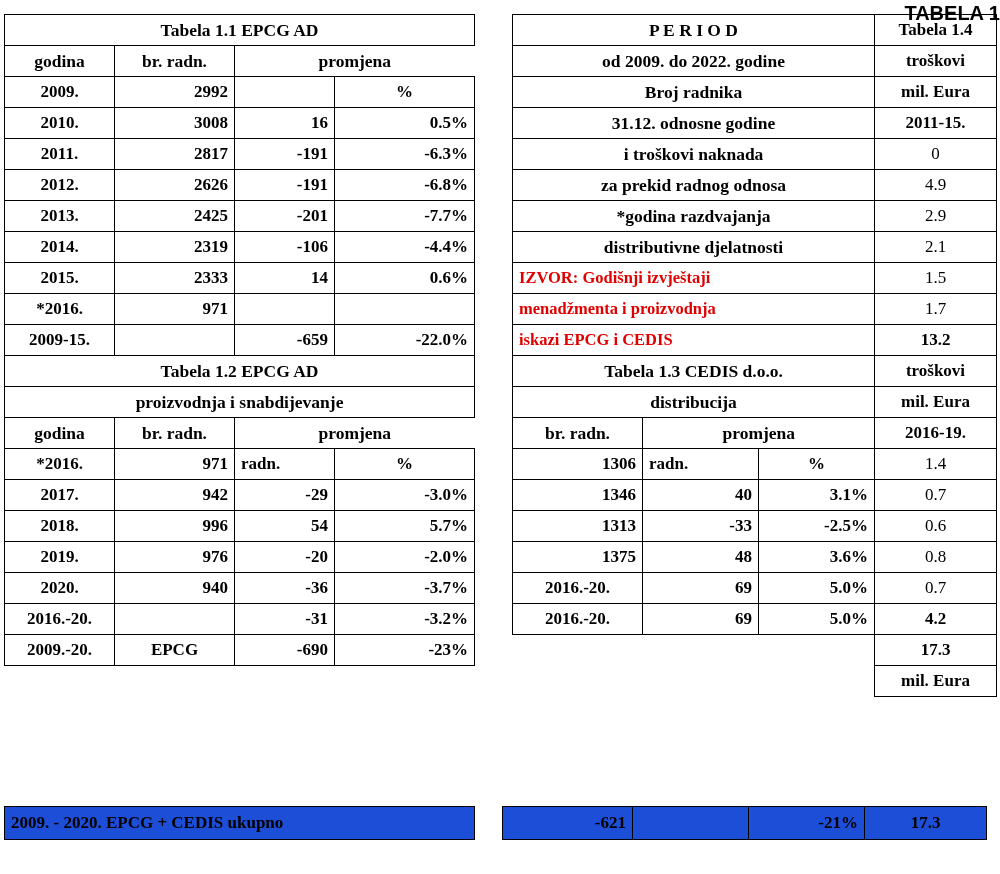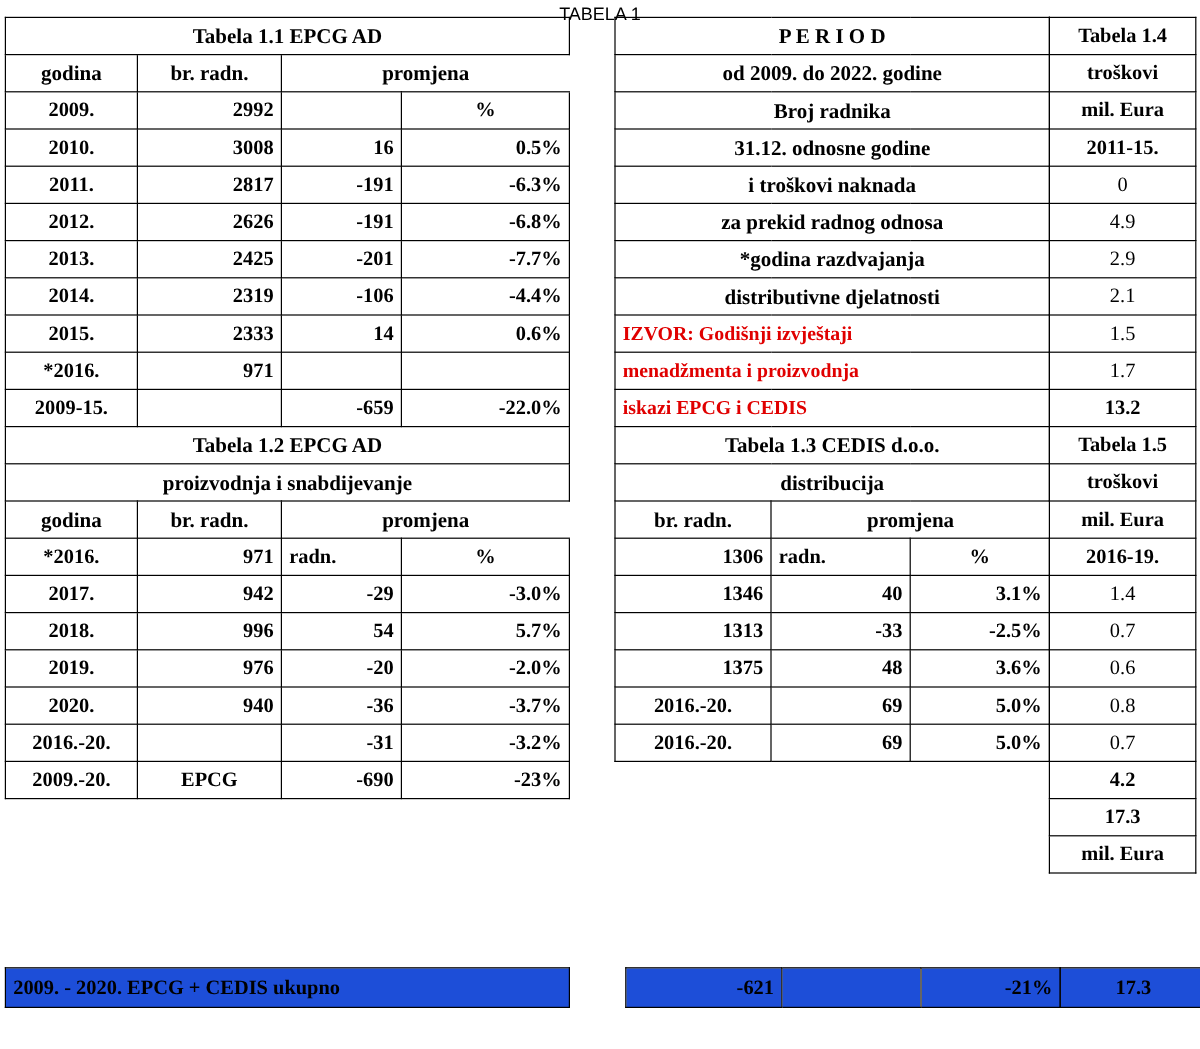--- a/index.html
+++ b/index.html
@@ -13,24 +13,24 @@
     font-family: "Liberation Serif", serif;
     color: #000000;
     overflow: hidden;
   }
   .page {
     position: relative;
     width: 1000px;
     height: 874px;
   }
   .doc-title {
-    text-align: center;
+    text-align: right;
     font-family: "Liberation Sans", sans-serif;
-    font-weight: normal;
-    font-size: 15px;
+    font-weight: bold;
+    font-size: 20px;
     line-height: 26px;
     height: 26px;
   }
   .grid {
     position: absolute;
     top: 14px;
     left: 4px;
     width: 992px;
     display: flex;
     flex-direction: row;
@@ -68,21 +68,21 @@
   .note { font-size: 16.5px; }
   .footer-wrap {
     position: absolute;
     left: 4px;
     top: 806px;
     width: 992px;
     display: flex;
     flex-direction: row;
   }
   .footer-left { width: 470px; }
-  .footer-mid { width: 362px; margin-left: 47px; }
+  .footer-mid { width: 362px; margin-left: 28px; }
   .footer-right { width: 122px; }
   .footer-left td, .footer-mid td, .footer-right td { height: 32px; }
   .tall { height: 34px; }
 </style>
 </head>
 <body>
 
 <div class="page">
 
   <div class="doc-title">TABELA 1</div>
@@ -336,23 +336,20 @@
           <tr>
             <td class="c plain">1.5</td>
           </tr>
           <tr>
             <td class="c plain">1.7</td>
           </tr>
           <tr>
             <td class="c">13.2</td>
           </tr>
           <tr>
-            <td class="c">Tabela 1.5</td>
-          </tr>
-          <tr>
             <td class="c">troškovi</td>
           </tr>
           <tr>
             <td class="c">mil. Eura</td>
           </tr>
           <tr>
             <td class="c">2016-19.</td>
           </tr>
           <tr>
             <td class="c plain">1.4</td>

